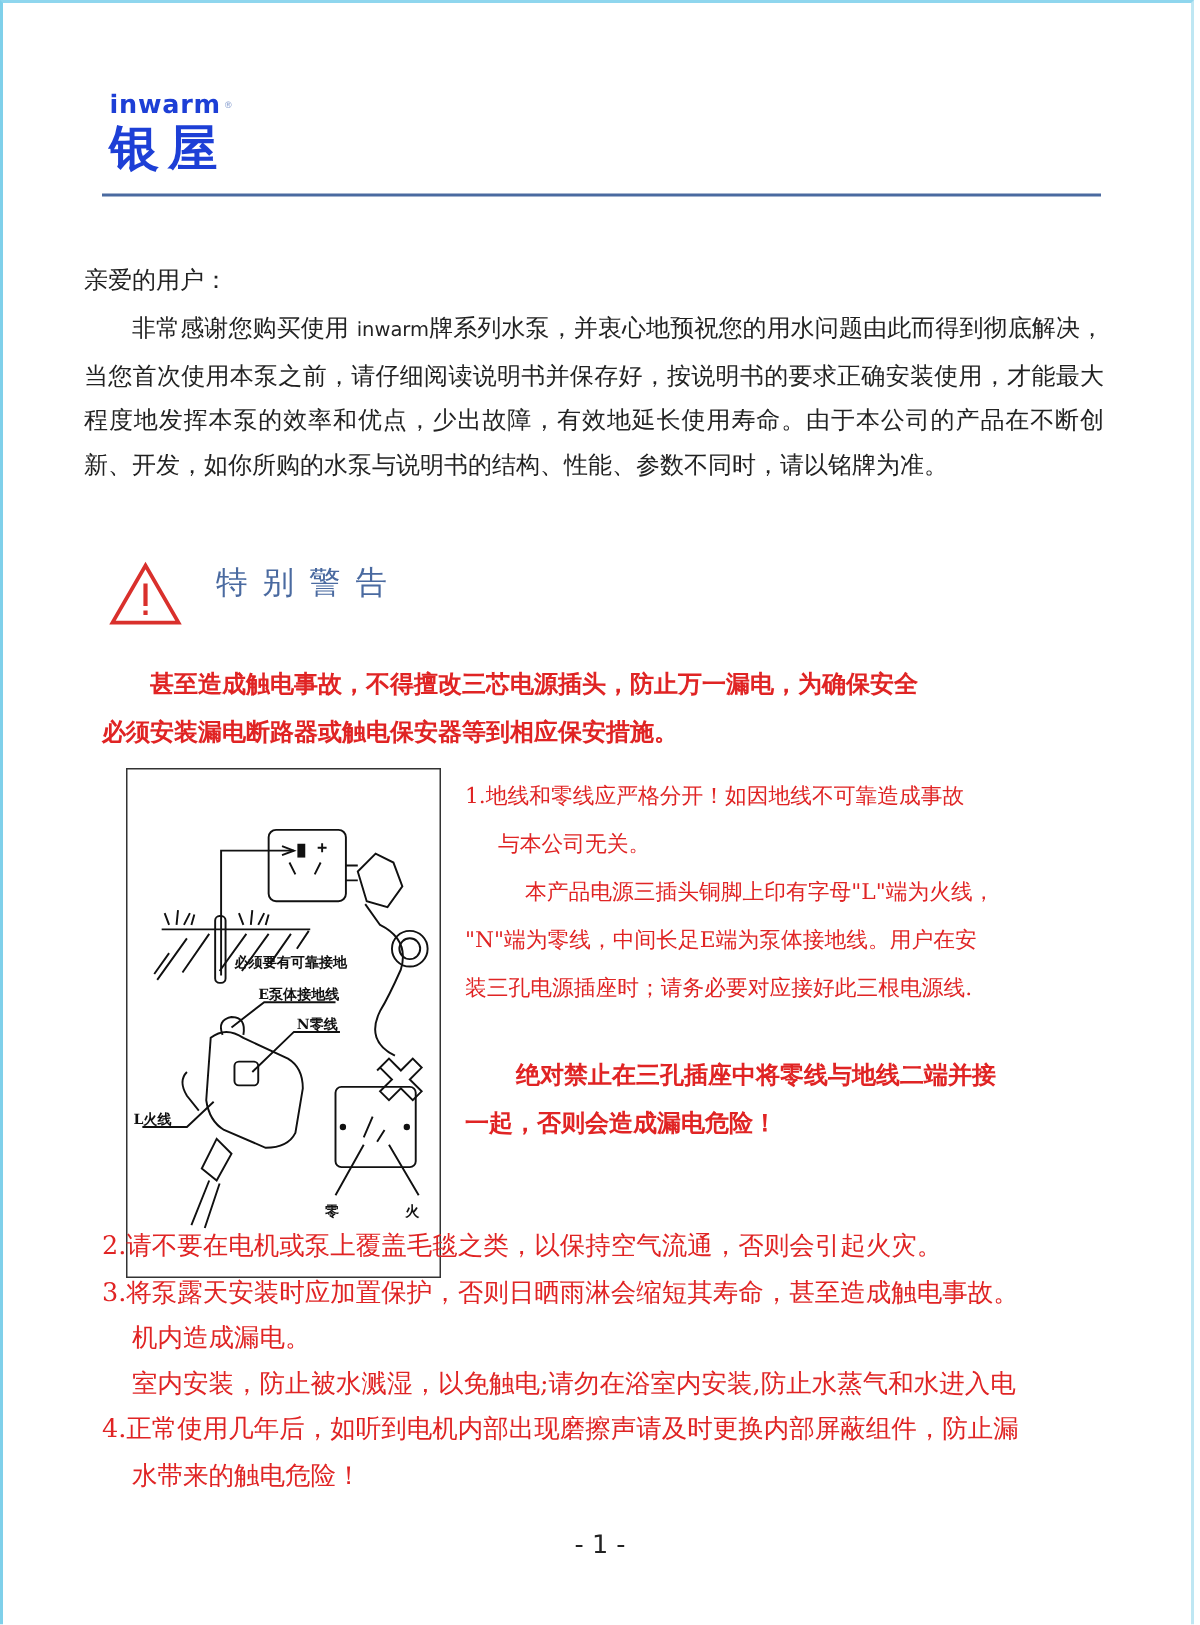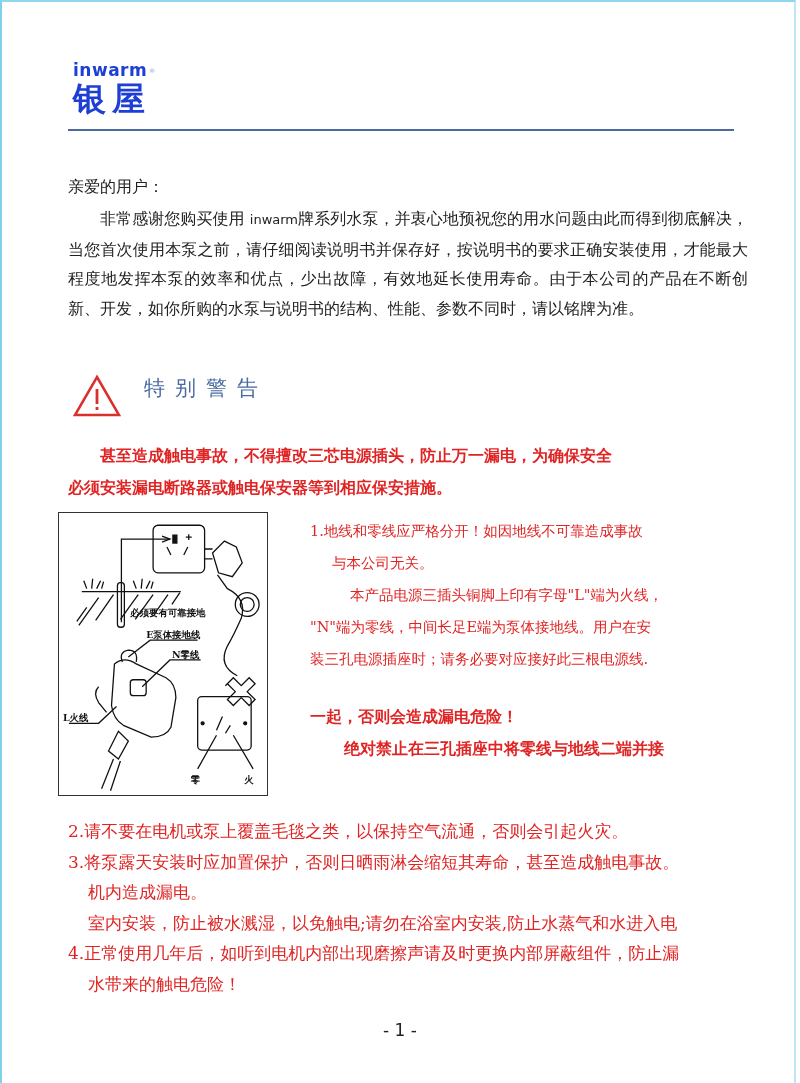--- a/index.html
+++ b/index.html
@@ -18,41 +18,41 @@
     font-family: "DejaVu Sans", sans-serif; font-weight: bold; font-size: 17px;
     color: #1d3fd6; letter-spacing: 0.5px; line-height: 17px;
   }
   .logo-en sup { font-size: 6px; color: #8aa0d0; font-weight: normal; vertical-align: top; margin-left: 2px; }
   .logo-cn {
     font-family: "DejaVu Sans", sans-serif; font-weight: bold; font-size: 33px;
     color: #1d3fd6; letter-spacing: 6px; line-height: 36px; margin-top: 2px;
   }
   .divider { position: absolute; left: 68px; top: 129px; width: 666px; height: 2px; background: #4a6aa0; }
 
-  .intro { position: absolute; left: 68px; top: 172px; width: 680px; color: #222; font-size: 16px; }
+  .intro { position: absolute; left: 56px; top: 172px; width: 680px; color: #222; font-size: 16px; }
   .intro .greet { line-height: 30px; height: 32px; }
   .intro p { margin: 0; line-height: 29.6px; text-indent: 2em; text-align: justify; }
   .intro .brand { font-family: "DejaVu Sans", sans-serif; font-size: 13px; }
 
   .warn-head { position: absolute; left: 72px; top: 374px; height: 44px; display: flex; align-items: flex-start; }
   .warn-head svg { width: 50px; height: 44px; }
   .warn-title {
     margin-left: 22px; font-size: 21px; color: #4a6aa0; letter-spacing: 10px;
     font-family: "DejaVu Sans", sans-serif;
   }
 
   .red { color: #e02424; }
   .warn-bold {
     position: absolute; left: 68px; top: 440px; width: 680px; font-weight: bold; font-size: 16px;
     font-family: "DejaVu Sans", sans-serif; line-height: 32px;
   }
   .warn-bold p { margin: 0; }
   .warn-bold .indent { text-indent: 2em; }
 
-  .figure { position: absolute; left: 58px; top: 512px; width: 210px; height: 284px; border: 1.5px solid #333; box-sizing: border-box; }
+  .figure { position: absolute; left: 84px; top: 512px; width: 210px; height: 340px; border: 1.5px solid #333; box-sizing: border-box; }
   .figure svg { width: 100%; height: 100%; }
   .fig-label { font-family: "DejaVu Serif", serif; font-weight: bold; font-size: 9.5px; fill: #111; }
 
   .side-notes { position: absolute; left: 310px; top: 515px; width: 440px; font-size: 14.5px; line-height: 32px; }
   .side-notes p { margin: 0; white-space: nowrap; }
   .side-notes .i1 { padding-left: 22px; }
   .side-notes .i2 { padding-left: 40px; }
   .side-notes .bold { font-family: "DejaVu Sans", sans-serif; font-weight: bold; font-size: 16px; }
   .side-notes .bold.first { padding-left: 34px; }
 
@@ -150,22 +150,22 @@
   </svg>
 </div>
 
 <div class="side-notes red">
   <p>1.地线和零线应严格分开！如因地线不可靠造成事故</p>
   <p class="i1">与本公司无关。</p>
   <p class="i2">本产品电源三插头铜脚上印有字母"L"端为火线，</p>
   <p>"N"端为零线，中间长足E端为泵体接地线。用户在安</p>
   <p>装三孔电源插座时；请务必要对应接好此三根电源线.</p>
   <p style="height:26px"></p>
+  <p class="bold first">绝对禁止在三孔插座中将零线与地线二端并接</p>
   <p class="bold">一起，否则会造成漏电危险！</p>
-  <p class="bold first">绝对禁止在三孔插座中将零线与地线二端并接</p>
 </div>
 
 <div class="bottom-notes red">
   <p>2.请不要在电机或泵上覆盖毛毯之类，以保持空气流通，否则会引起火灾。</p>
   <p>3.将泵露天安装时应加置保护，否则日晒雨淋会缩短其寿命，甚至造成触电事故。</p>
   <p class="cont">机内造成漏电。</p>
   <p class="cont">室内安装，防止被水溅湿，以免触电;请勿在浴室内安装,防止水蒸气和水进入电</p>
   <p>4.正常使用几年后，如听到电机内部出现磨擦声请及时更换内部屏蔽组件，防止漏</p>
   <p class="cont">水带来的触电危险！</p>
 </div>

